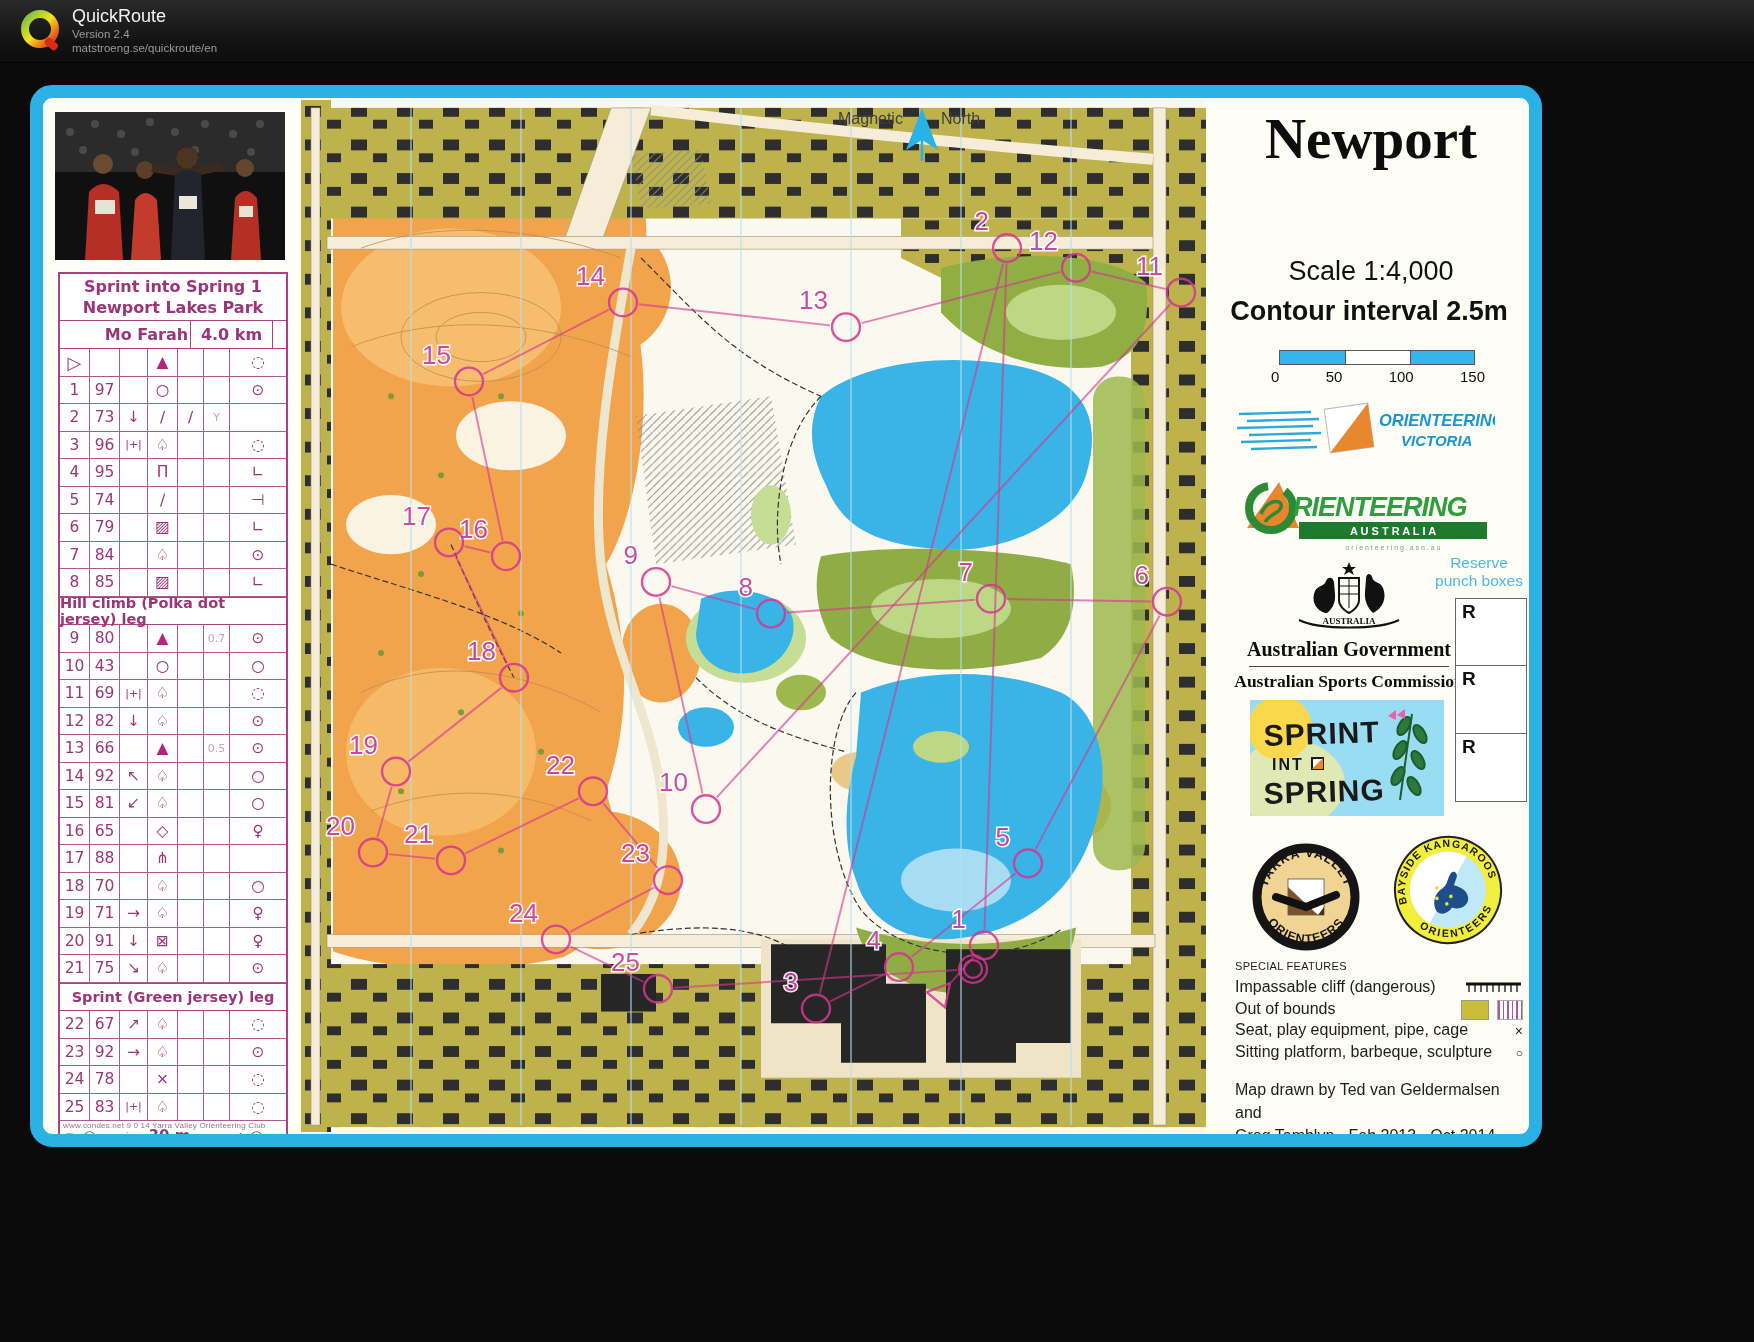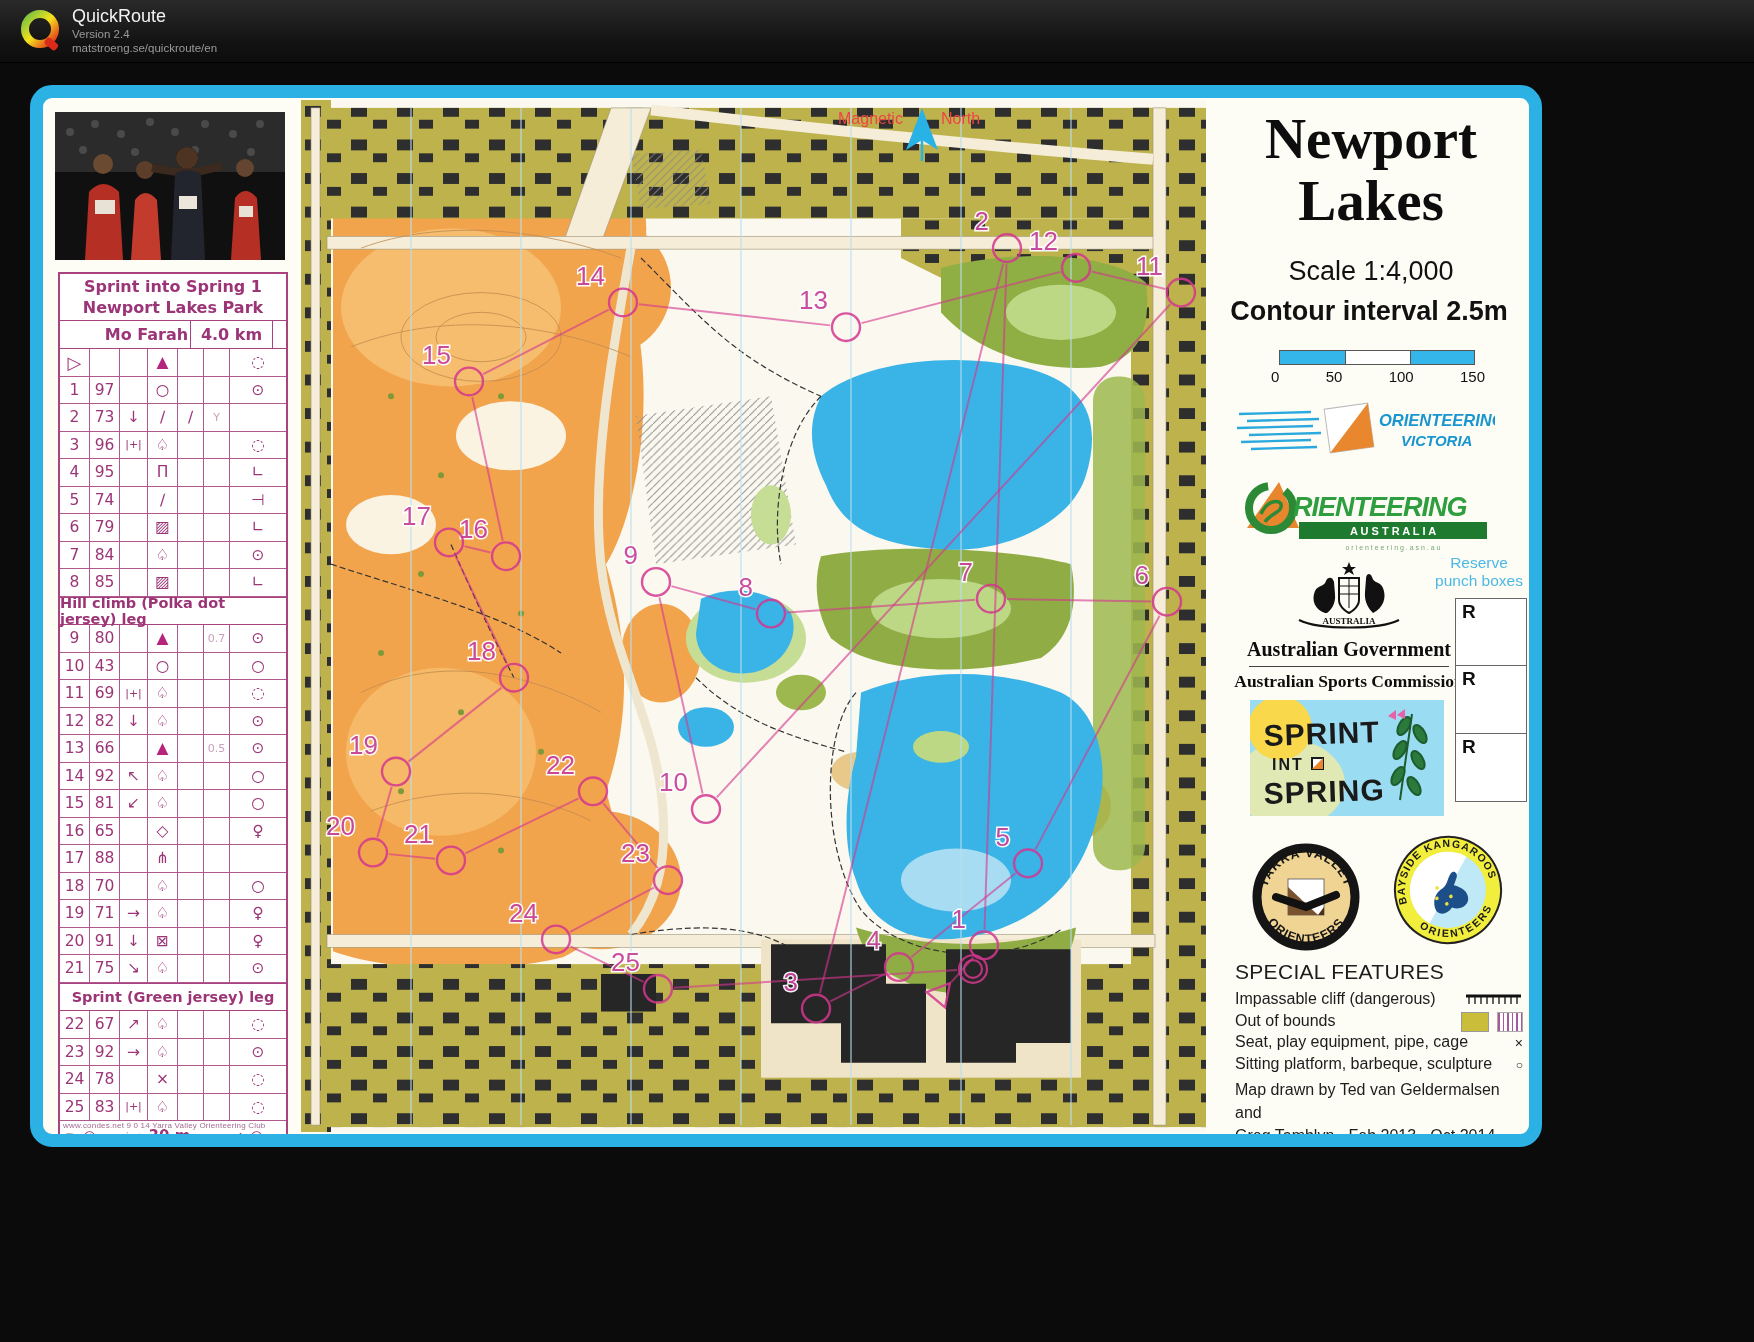--- a/index.html
+++ b/index.html
@@ -37,21 +37,21 @@
     font-size:14.5px;font-weight:bold;border-top:1.5px solid #a8437f;border-bottom:1.5px solid #a8437f;}
   .card-finish{height:30px;display:flex;align-items:center;justify-content:center;gap:6px;
     font-size:15px;font-weight:bold;}
   .condes{position:absolute;left:20px;top:1023px;font-size:8px;color:#a26a8e;letter-spacing:.2px;}
   .pretex{position:absolute;left:22px;top:1031px;font-size:15px;color:rgba(110,115,120,.55);}
   
   .map-wrap{position:absolute;left:258px;top:2px;width:905px;height:1032px;}
   .map-wrap svg{display:block;}
   
   .north{position:absolute;left:795px;top:8px;display:flex;align-items:flex-start;gap:1px;
-    font-size:16px;color:#ef4444;}
+    font-size:16px;color:#404040;}
   .north span{margin-top:4px;}
   
   .rpanel{position:absolute;left:1150px;top:0;width:336px;height:1036px;}
   .rp-title{position:absolute;left:28px;top:10px;width:300px;text-align:center;
     font-family:"Liberation Serif","DejaVu Serif",serif;font-weight:bold;font-size:57px;line-height:62px;color:#0d0d0d;}
   .rp-scale{position:absolute;left:18px;top:158px;width:320px;text-align:center;font-weight:normal;font-size:27px;color:#111;}
   .rp-contour{position:absolute;left:8px;top:198px;width:336px;text-align:center;font-weight:bold;font-size:27px;color:#111;}
   .scalebar{position:absolute;left:86px;top:252px;width:196px;height:15px;border:1px solid #555;
     display:flex;box-sizing:border-box;}
   .sb1{width:65px;background:#35b6ea;}.sb2{width:64px;background:#fff;border-left:1px solid #555;border-right:1px solid #555;}
@@ -67,21 +67,21 @@
   .punch-label{position:absolute;left:236px;top:456px;width:100px;text-align:center;
     font-size:15.5px;line-height:18px;color:#4cb9e4;}
   .punch-boxes{position:absolute;left:262px;top:500px;width:72px;}
   .punch-box{height:68px;border:1.5px solid #666;border-top-width:0;background:#fff;
     font-weight:bold;font-size:19px;color:#111;padding:2px 0 0 6px;box-sizing:border-box;}
   .punch-box:first-child{border-top-width:1.5px;}
   .logo-sprint{position:absolute;left:57px;top:602px;}
   .logo-yv{position:absolute;left:59px;top:745px;}
   .logo-bk{position:absolute;left:198px;top:733px;}
   .special{position:absolute;left:42px;top:862px;width:294px;color:#1d1d1d;}
-  .sp-head{font-size:21px;margin-bottom:4px;letter-spacing:.3px;}
+  .sp-head{font-size:11px;margin-bottom:4px;letter-spacing:.3px;}
   .sp-row{position:relative;font-size:16px;line-height:21.5px;}
   .sp-sym{position:absolute;right:6px;top:2px;}
   .oob-sym{display:flex;gap:8px;}
   .oob-a{width:26px;height:18px;background:#c9bd3a;border:1px solid #999;}
   .oob-b{width:24px;height:18px;border:1px solid #aaa;
     background:repeating-linear-gradient(90deg,#a8589c 0 1.5px,#fff 1.5px 4.5px);}
   .xsym{font-size:14px;} .osym{font-size:12px;}
   .credits{position:absolute;left:42px;top:980px;font-size:16px;line-height:23px;color:#1d1d1d;}
 </style>
 </head>
@@ -621,21 +621,20 @@
     <svg width="36" height="56" viewBox="0 0 36 56">
       <polygon points="18,2 34,44 18,34 2,44" fill="#29b2e5"></polygon>
       <line x1="18" y1="34" x2="18" y2="55" stroke="#29b2e5" stroke-width="2.5"></line>
     </svg>
     <span>North</span>
   </div>
 
   <div class="rpanel">
     <div class="rp-title">
       <div>Newport</div>
-      <div>Lakes</div>
     </div>
     <div class="rp-scale">Scale 1:4,000</div>
     <div class="rp-contour">Contour interval 2.5m</div>
 
     <div class="scalebar">
       <div class="sb1"></div>
       <div class="sb2"></div>
       <div class="sb3"></div>
     </div>
     <div class="sb-ticks">

